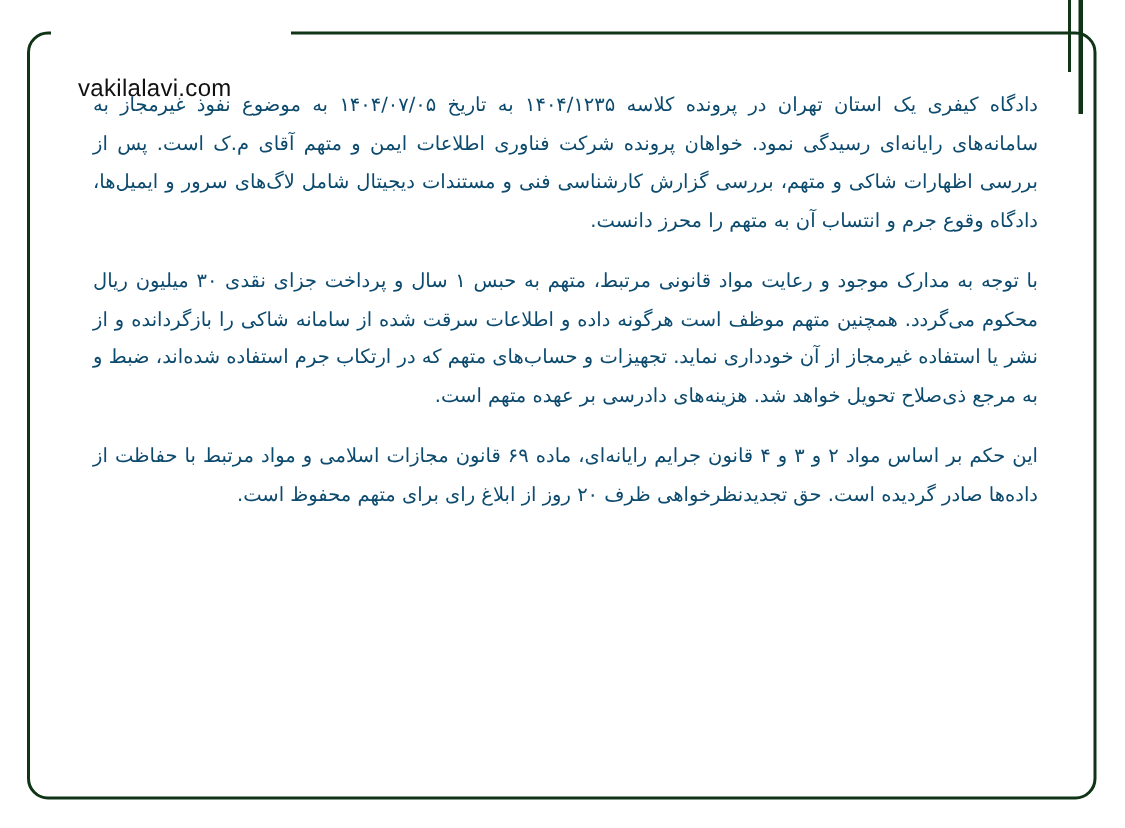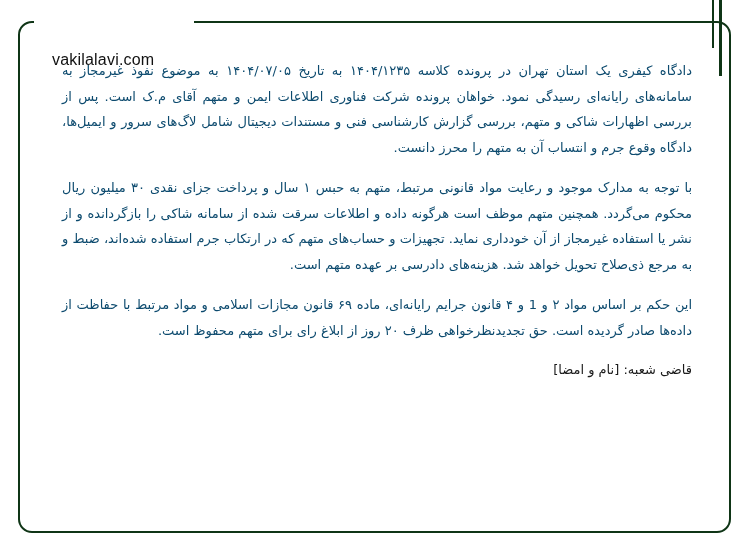--- a/index.html
+++ b/index.html
@@ -85,15 +85,14 @@
 
 <div class="frame"></div>
 <div class="site-label-gap"></div>
 <div class="site-label">vakilalavi.com</div>
 <div class="vline vline-1"></div>
 <div class="vline vline-2"></div>
 
 <div class="content">
   <p class="para">دادگاه کیفری یک استان تهران در پرونده کلاسه ۱۴۰۴/۱۲۳۵ به تاریخ ۱۴۰۴/۰۷/۰۵ به موضوع نفوذ غیرمجاز به سامانه‌های رایانه‌ای رسیدگی نمود. خواهان پرونده شرکت فناوری اطلاعات ایمن و متهم آقای م.ک است. پس از بررسی اظهارات شاکی و متهم، بررسی گزارش کارشناسی فنی و مستندات دیجیتال شامل لاگ‌های سرور و ایمیل‌ها، دادگاه وقوع جرم و انتساب آن به متهم را محرز دانست.</p>
   <p class="para">با توجه به مدارک موجود و رعایت مواد قانونی مرتبط، متهم به حبس ۱ سال و پرداخت جزای نقدی ۳۰ میلیون ریال محکوم می‌گردد. همچنین متهم موظف است هرگونه داده و اطلاعات سرقت شده از سامانه شاکی را بازگردانده و از نشر یا استفاده غیرمجاز از آن خودداری نماید. تجهیزات و حساب‌های متهم که در ارتکاب جرم استفاده شده‌اند، ضبط و به مرجع ذی‌صلاح تحویل خواهد شد. هزینه‌های دادرسی بر عهده متهم است.</p>
-  <p class="para">این حکم بر اساس مواد ۲ و 1 و ۴ قانون جرایم رایانه‌ای، ماده ۶۹ قانون مجازات اسلامی و مواد مرتبط با حفاظت از داده‌ها صادر گردیده است. حق تجدیدنظرخواهی ظرف ۲۰ روز از ابلاغ رای برای متهم محفوظ است.</p>
-  <p class="signature">قاضی شعبه: [نام و امضا]</p>
+  <p class="para">این حکم بر اساس مواد ۲ و ۳ و ۴ قانون جرایم رایانه‌ای، ماده ۶۹ قانون مجازات اسلامی و مواد مرتبط با حفاظت از داده‌ها صادر گردیده است. حق تجدیدنظرخواهی ظرف ۲۰ روز از ابلاغ رای برای متهم محفوظ است.</p>
 </div>
 
 </body></html>

